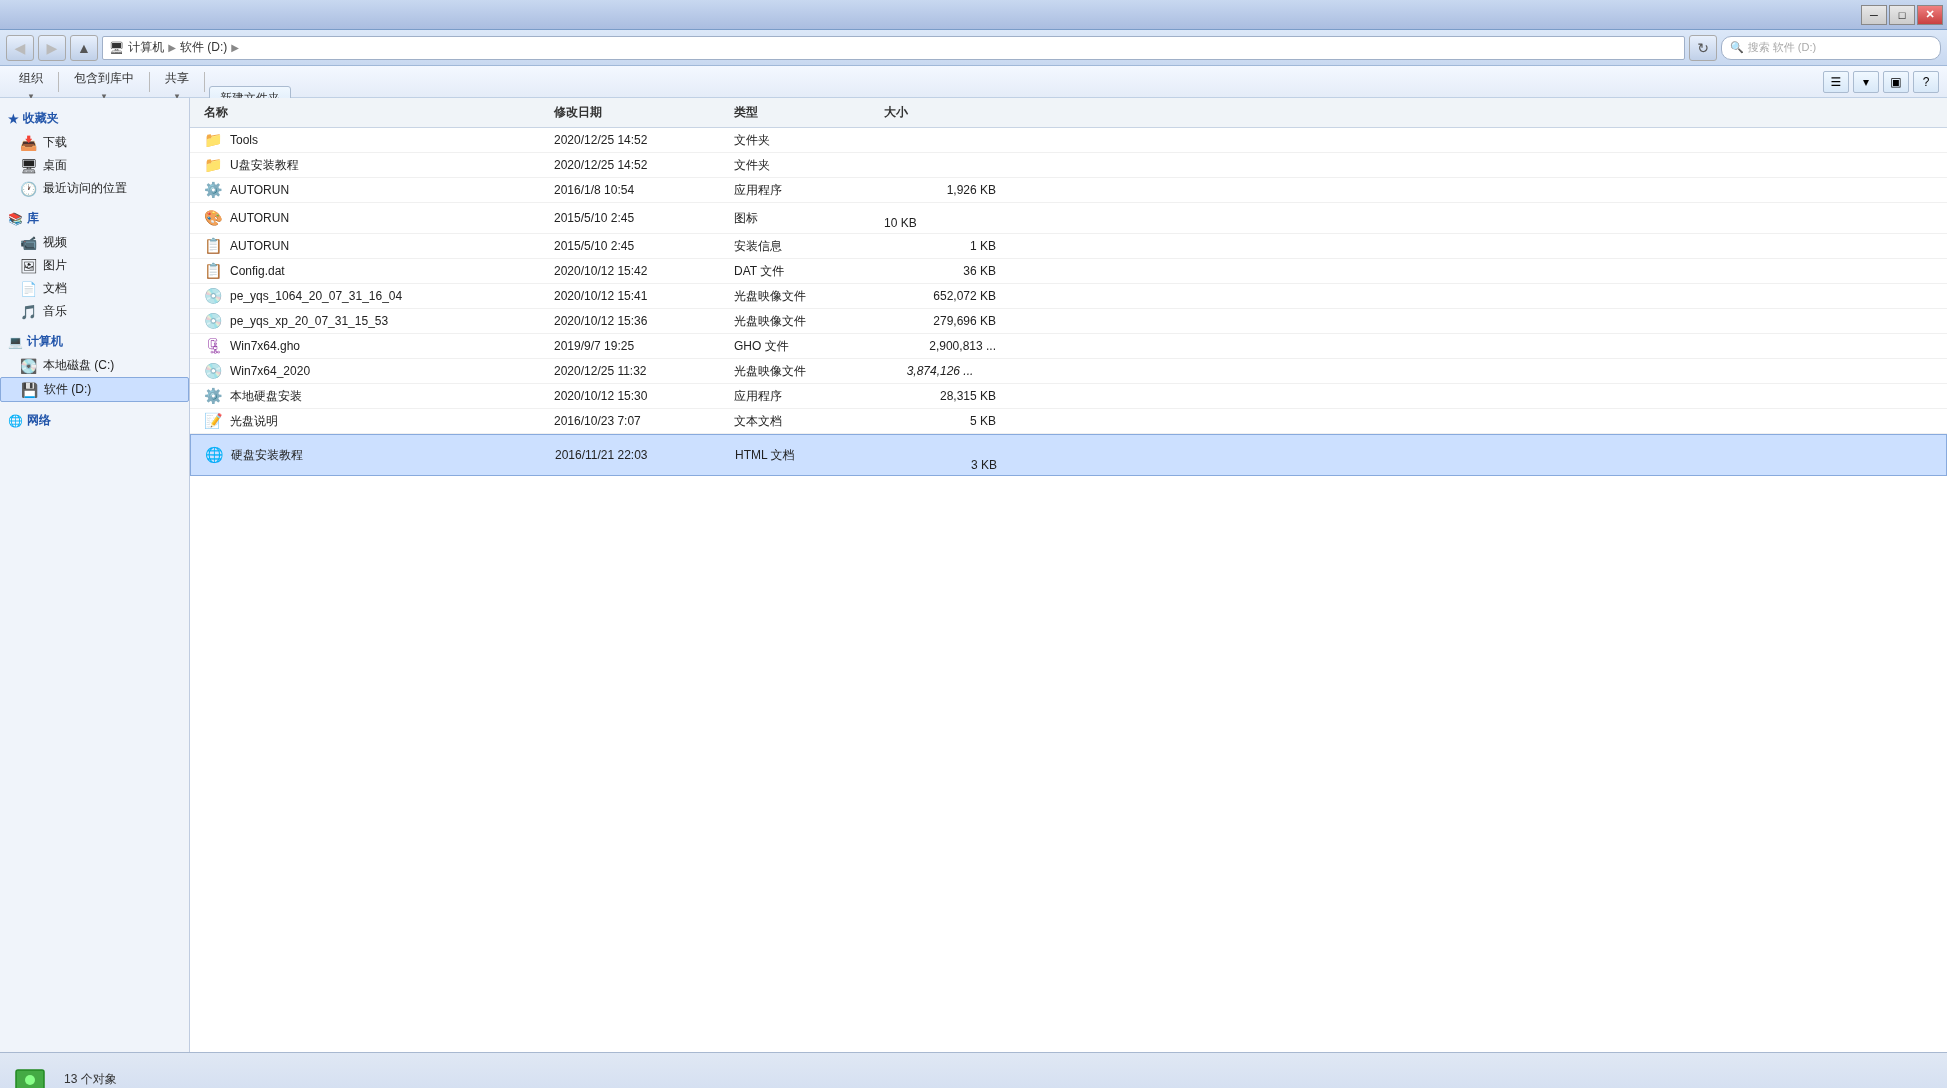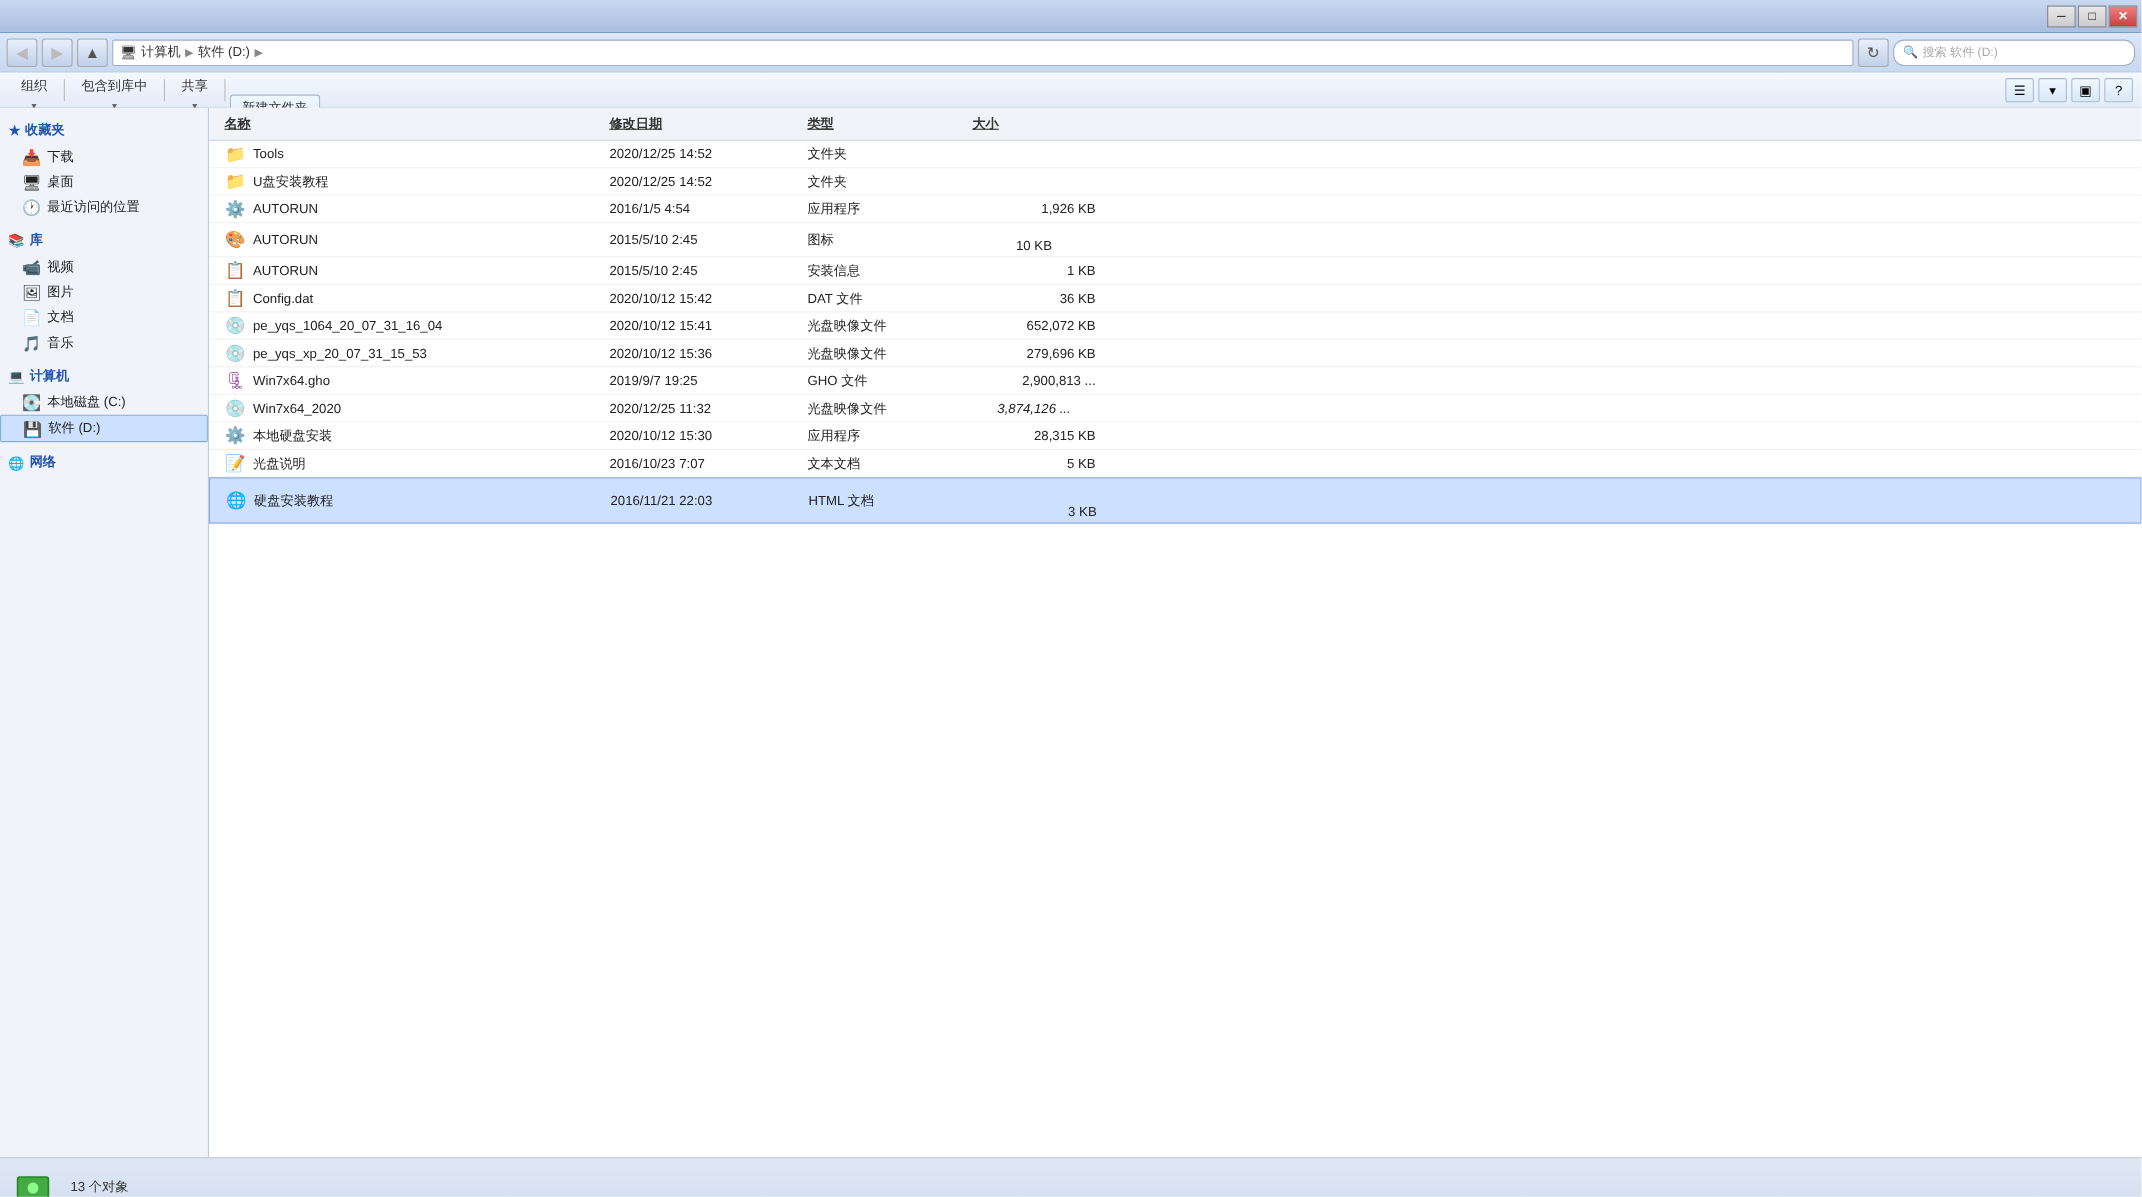--- a/index.html
+++ b/index.html
@@ -232,21 +232,20 @@
       font-size: 12px;
       color: #333;
       font-weight: bold;
       position: sticky;
       top: 0;
     }
     .file-list-header div {
       padding: 2px 4px;
       cursor: pointer;
       user-select: none;
-      text-decoration: underline;
     }
     .file-row {
       display: grid;
       grid-template-columns: 350px 180px 150px 120px;
       padding: 2px 10px;
       align-items: center;
       font-size: 12px;
       color: #222;
       border-bottom: 1px solid #f0f0f0;
       cursor: pointer;
@@ -455,32 +454,32 @@
     </div>
     <div class="file-cell">2020/12/25 14:52</div>
     <div class="file-cell">文件夹</div>
     <div class="file-cell" style="text-align:right;"></div>
   </div>
         <div class="file-row">
     <div class="file-name-cell">
       <span class="file-icon app-icon">⚙️</span>
       <span>AUTORUN</span>
     </div>
-    <div class="file-cell">2016/1/5 4:54</div>
+    <div class="file-cell">2016/1/8 10:54</div>
     <div class="file-cell">应用程序</div>
     <div class="file-cell" style="text-align:right;">1,926 KB</div>
   </div>
         <div class="file-row">
     <div class="file-name-cell">
       <span class="file-icon img-icon">🎨</span>
       <span>AUTORUN</span>
     </div>
     <div class="file-cell">2015/5/10 2:45</div>
     <div class="file-cell">图标</div>
-    <div class="file-cell" style="text-align:center;margin-top:10px;">10 KB</div>
+    <div class="file-cell" style="text-align:left;margin-top:10px;">10 KB</div>
   </div>
         <div class="file-row">
     <div class="file-name-cell">
       <span class="file-icon dat-icon">📋</span>
       <span>AUTORUN</span>
     </div>
     <div class="file-cell">2015/5/10 2:45</div>
     <div class="file-cell">安装信息</div>
     <div class="file-cell" style="text-align:right;">1 KB</div>
   </div>

